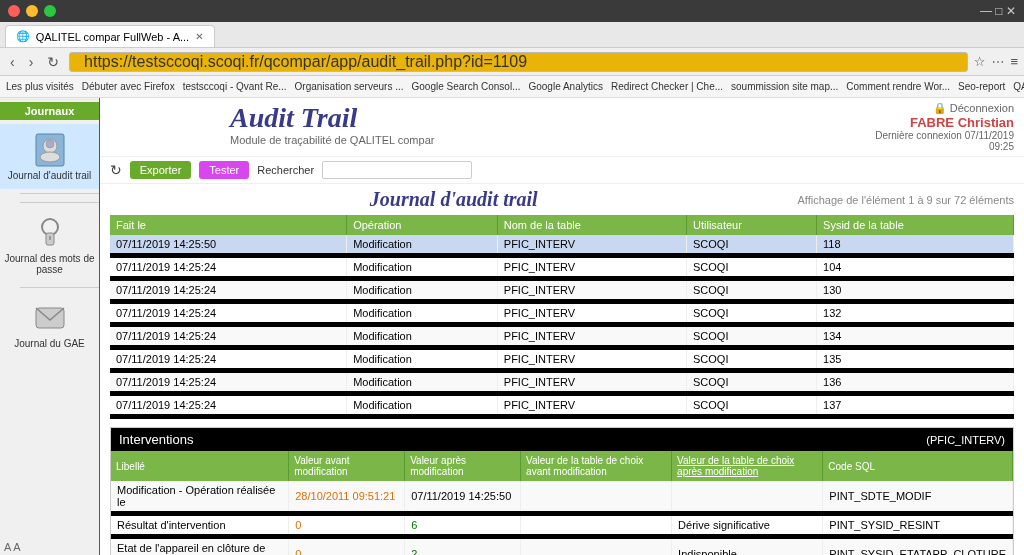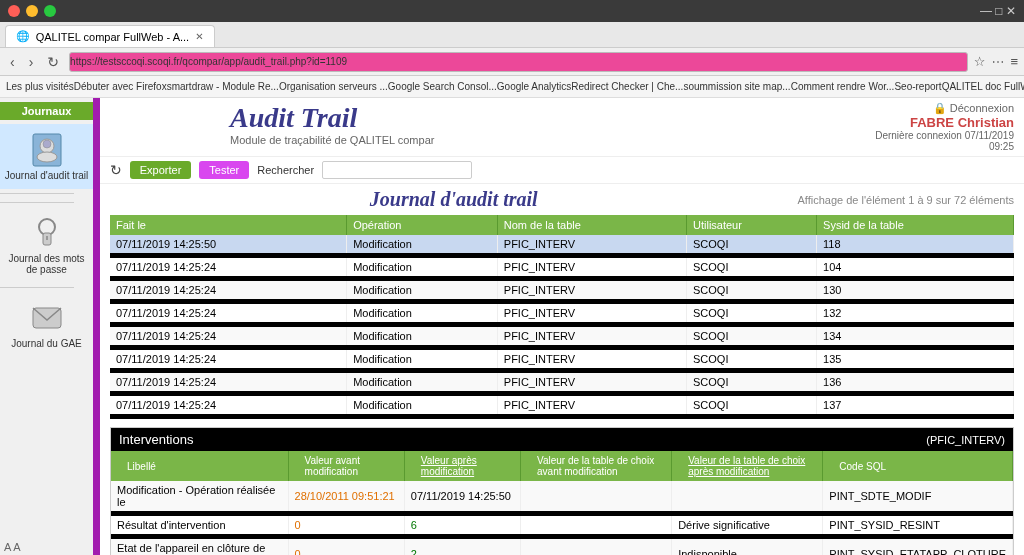--- a/index.html
+++ b/index.html
@@ -16,32 +16,32 @@
     .chrome-icon { color: #ccc; font-size: 12px; }
 
     
     .tab-bar { background: #e8e8e8; height: 26px; display: flex; align-items: flex-end; padding-left: 5px; border-bottom: 1px solid #ccc; }
     .tab { background: #fff; border: 1px solid #ccc; border-bottom: none; padding: 4px 10px; font-size: 11px; border-radius: 4px 4px 0 0; display: flex; align-items: center; gap: 6px; }
     .tab-close { cursor: pointer; color: #666; font-size: 10px; }
 
     
     .address-bar { background: #f0f0f0; height: 28px; display: flex; align-items: center; padding: 0 6px; gap: 6px; border-bottom: 1px solid #ccc; }
     .nav-btn { background: none; border: none; cursor: pointer; color: #555; font-size: 14px; padding: 2px 4px; }
-    .url-box { flex: 1; background: #ec4899; border: 1px solid #bbb; border-radius: 3px; height: 20px; padding: 0 0; font-size: 10px; color: #333; }
+    .url-box { flex: 1; background: #eab308; border: 1px solid #bbb; border-radius: 3px; height: 20px; padding: 0 14px; font-size: 16px; color: #333; }
     .menu-icons { display: flex; gap: 6px; align-items: center; color: #555; font-size: 13px; }
 
     
-    .bookmarks-bar { background: #f5f5f5; height: 22px; display: flex; align-items: center; padding: 0 6px; gap: 0; border-bottom: 1px solid #ddd; overflow: hidden; }
+    .bookmarks-bar { background: #f5f5f5; height: 22px; display: flex; align-items: center; padding: 0 6px; gap: 8px; border-bottom: 1px solid #ddd; overflow: hidden; }
     .bookmark-item { font-size: 10px; color: #333; white-space: nowrap; cursor: pointer; }
 
     
     .app { display: flex; height: calc(555px - 98px); overflow: hidden; }
 
     
-    .sidebar { width: 100px; background: #f0f0f0; border-right: 7px solid #a21caf; display: flex; flex-direction: column; align-items: flex-start; padding-top: 4px; flex-shrink: 0; }
+    .sidebar { width: 100px; background: #f0f0f0; border-right: 1px solid #a21caf; display: flex; flex-direction: column; align-items: flex-end; padding-top: 4px; flex-shrink: 0; }
     .sidebar-title { background: #6aaa2a; color: #fff; width: 100%; text-align: center; padding: 3px 0; font-size: 11px; font-weight: bold; margin-bottom: 4px; }
     .sidebar-item { display: flex; flex-direction: column; align-items: center; padding: 8px 4px; cursor: pointer; width: 100%; }
     .sidebar-item.active { background: #d0e8ff; }
     .sidebar-item-icon { width: 36px; height: 36px; display: flex; align-items: center; justify-content: center; }
     .sidebar-item-label { font-size: 10px; color: #333; text-align: center; margin-top: 2px; }
     .sidebar-divider { width: 80%; height: 1px; background: #ccc; margin: 4px 0; }
 
     
     .main { flex: 1; overflow-y: auto; background: #fff; }
 
@@ -75,21 +75,21 @@
     thead th { padding: 4px 6px; text-align: left; font-weight: normal; border-right: 1px solid #5a9a30; }
     tbody tr { border-bottom: 5px solid #000000; }
     tbody tr:nth-child(odd) { background: #f9f9f9; }
     tbody tr:nth-child(even) { background: #fff; }
     tbody tr.highlighted { background: #c8d8f0; }
     tbody td { padding: 3px 6px; border-right: 1px solid #eee; }
 
     
     .interventions-section { margin: 8px 10px; border: 1px solid #ccc; }
     .interventions-header { background: #000000; color: #fff; padding: 4px 8px; display: flex; justify-content: space-between; align-items: center; font-size: 13px; }
-    .interventions-table th { background: #7ab648; color: #fff; padding: 4px 16px; text-align: left; font-weight: normal; border-right: 1px solid #5a9a30; font-size: 10px; }
+    .interventions-table th { background: #7ab648; color: #fff; padding: 4px 5px; text-align: left; font-weight: normal; border-right: 1px solid #5a9a30; font-size: 10px; }
     .interventions-table td { padding: 3px 6px; border-right: 1px solid #eee; border-bottom: 1px solid #eee; font-size: 11px; }
     .interventions-table tr:nth-child(odd) td { background: #f9f9f9; }
     .interventions-table tr:nth-child(even) td { background: #fff; }
     .val-orange { color: #e07000; }
     .val-green { color: #007700; }
     .font-size-indicator { position: fixed; bottom: 2px; left: 4px; font-size: 11px; color: #666; }
   </style>
 </head>
 <body>
 
@@ -120,21 +120,21 @@
   <div class="menu-icons">
     <span>☆</span>
     <span>⋯</span>
     <span>≡</span>
   </div>
 </div>
 
 <div class="bookmarks-bar">
   <span class="bookmark-item">Les plus visités</span>
   <span class="bookmark-item">Débuter avec Firefox</span>
-  <span class="bookmark-item">smartdraw - Module Re...</span>
+  <span class="bookmark-item">testsccoqi - Qvant Re...</span>
   <span class="bookmark-item">Organisation serveurs ...</span>
   <span class="bookmark-item">Google Search Consol...</span>
   <span class="bookmark-item">Google Analytics</span>
   <span class="bookmark-item">Redirect Checker | Che...</span>
   <span class="bookmark-item">soummission site map...</span>
   <span class="bookmark-item">Comment rendre Wor...</span>
   <span class="bookmark-item">Seo-report</span>
   <span class="bookmark-item">QALITEL doc FullWeb ...</span>
 
 </div>
@@ -292,21 +292,21 @@
     <div class="interventions-section">
       <div class="interventions-header">
         <span>Interventions</span>
         <span style="font-size:11px;">(PFIC_INTERV)</span>
       </div>
       <table class="interventions-table" style="width:100%;">
         <thead>
           <tr>
             <th style="width:20%;">Libellé</th>
             <th style="width:13%;">Valeur avant modification</th>
-            <th style="width:13%;text-decoration:underline;">Valeur après modification</th>
+            <th style="width:13%;">Valeur après modification</th>
             <th style="width:17%;">Valeur de la table de choix avant modification</th>
             <th style="width:17%;text-decoration:underline;">Valeur de la table de choix après modification</th>
             <th style="width:20%;">Code SQL</th>
           </tr>
         </thead>
         <tbody id="interventions-tbody">
         <tr>
       <td>Modification - Opération réalisée le</td>
       <td class="val-orange">28/10/2011 09:51:21</td>
       <td class="">07/11/2019 14:25:50</td>

